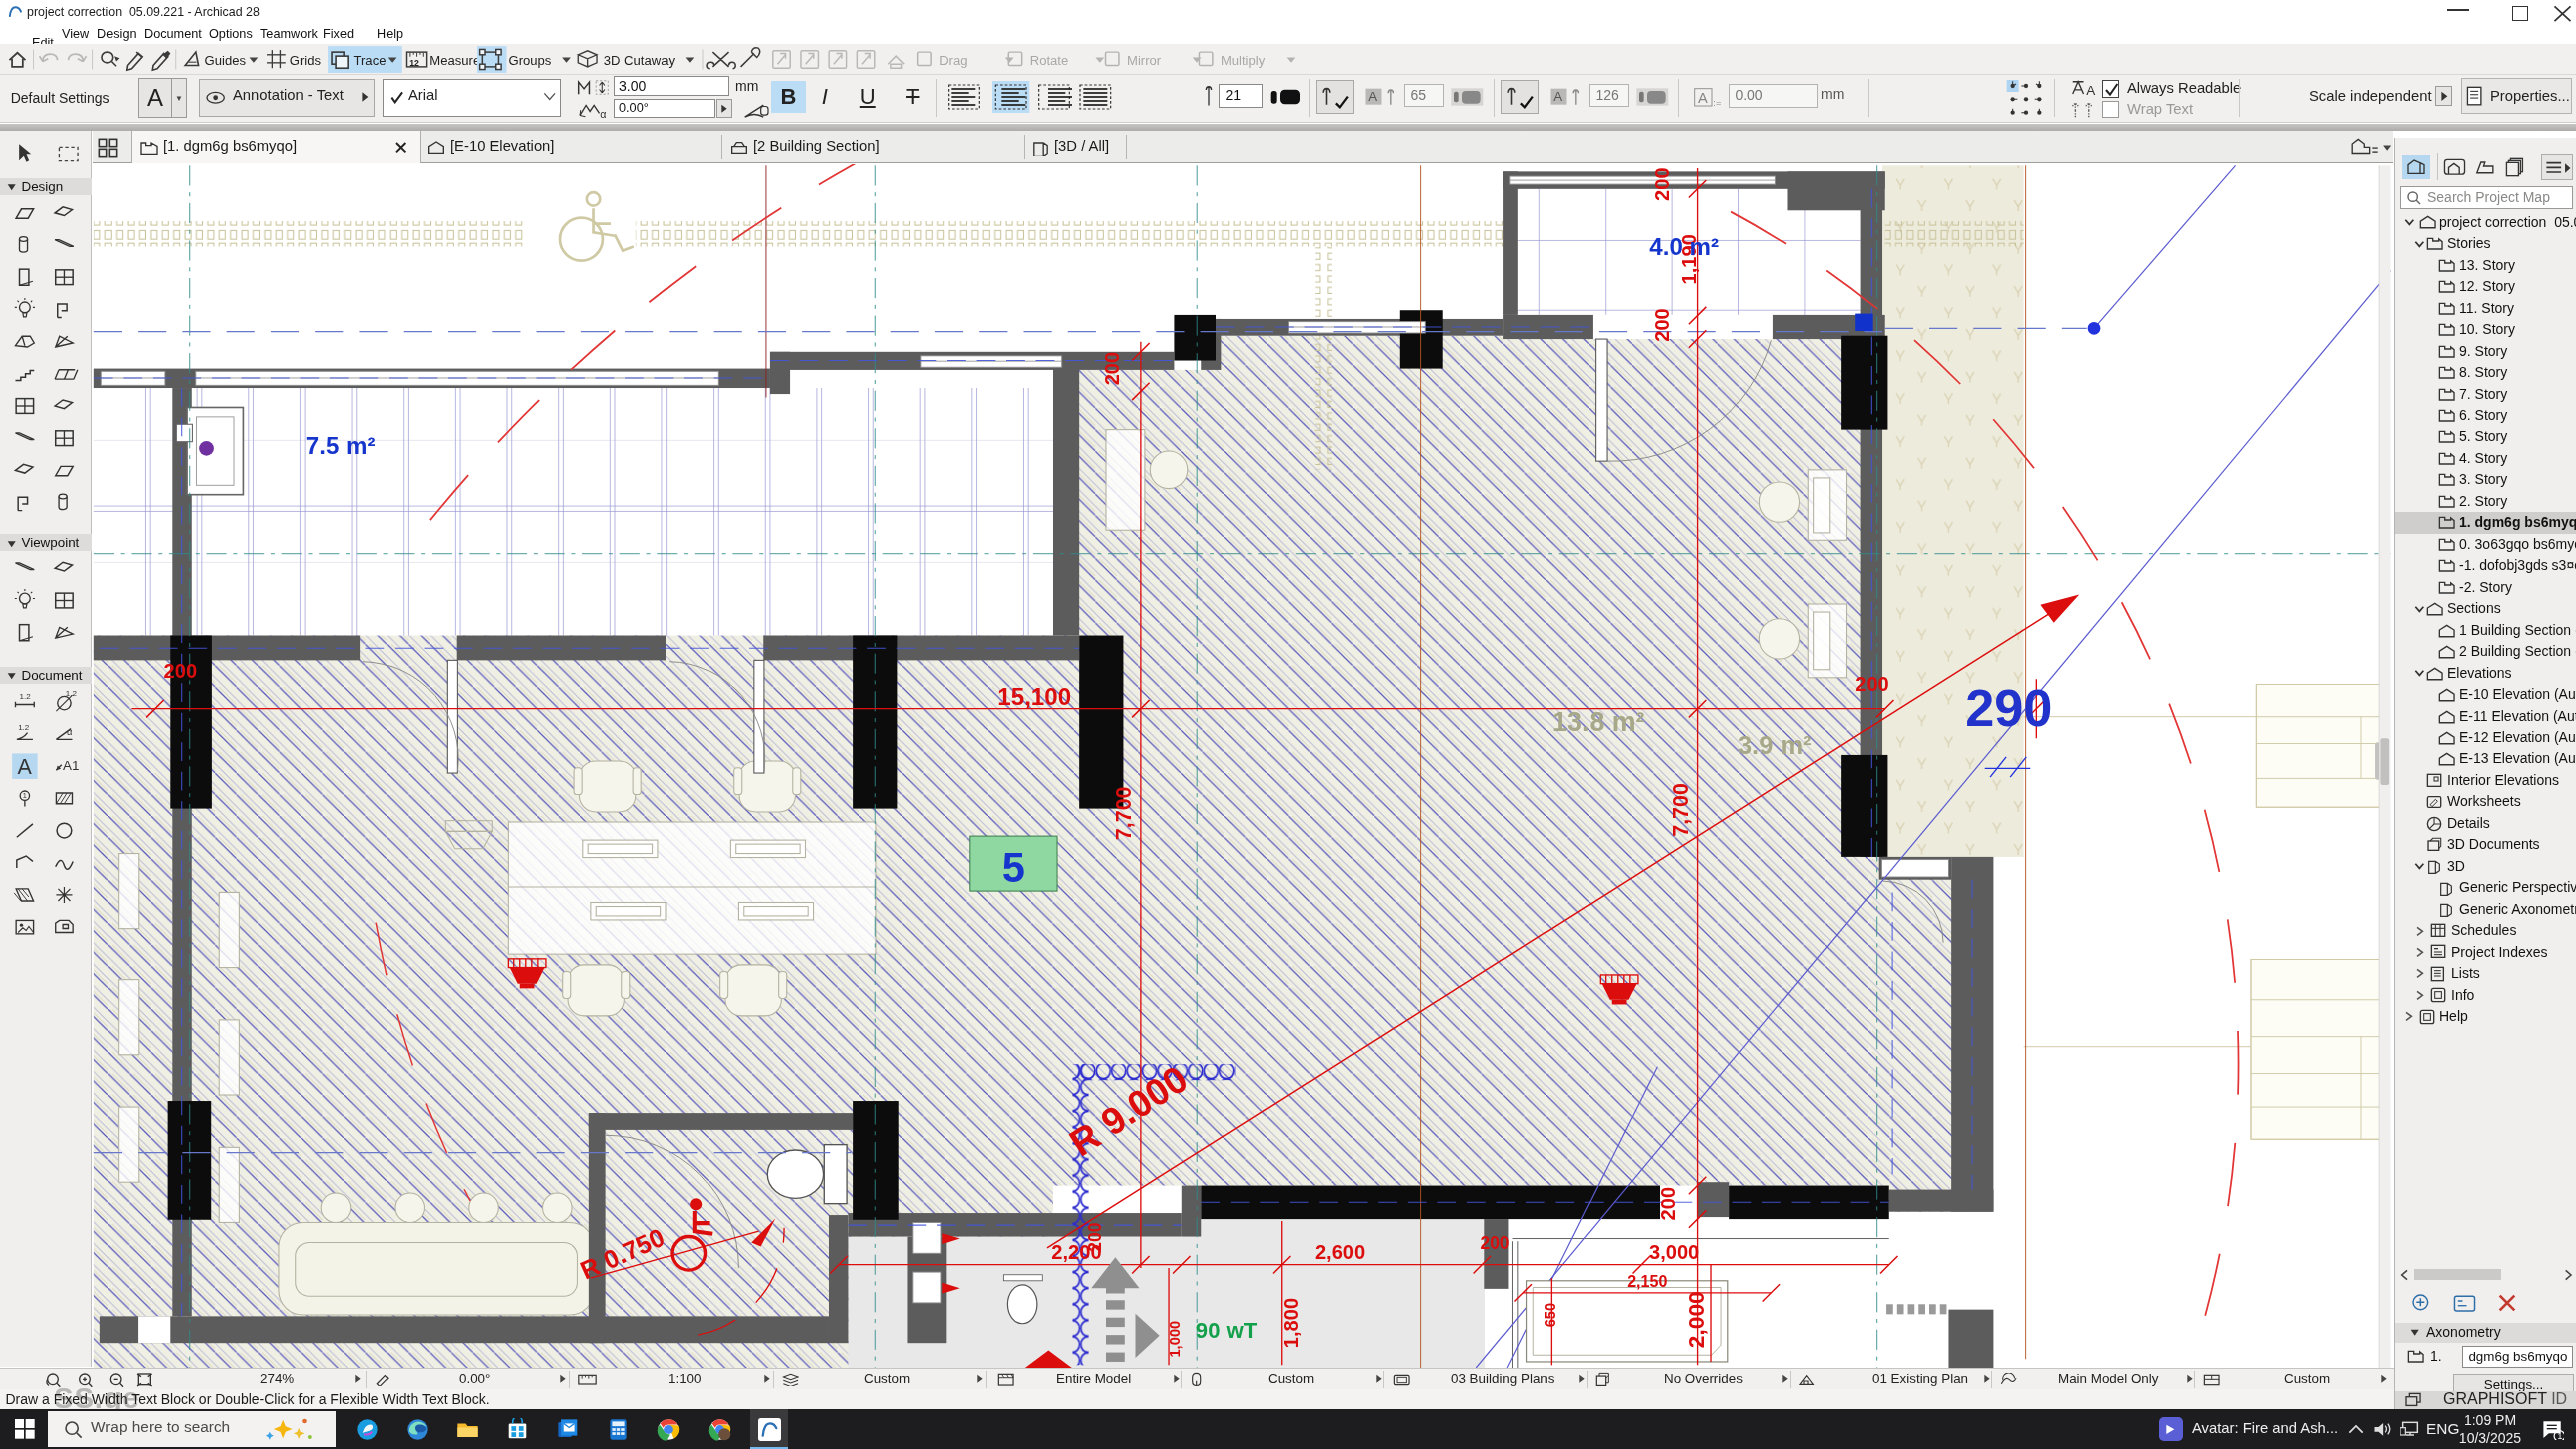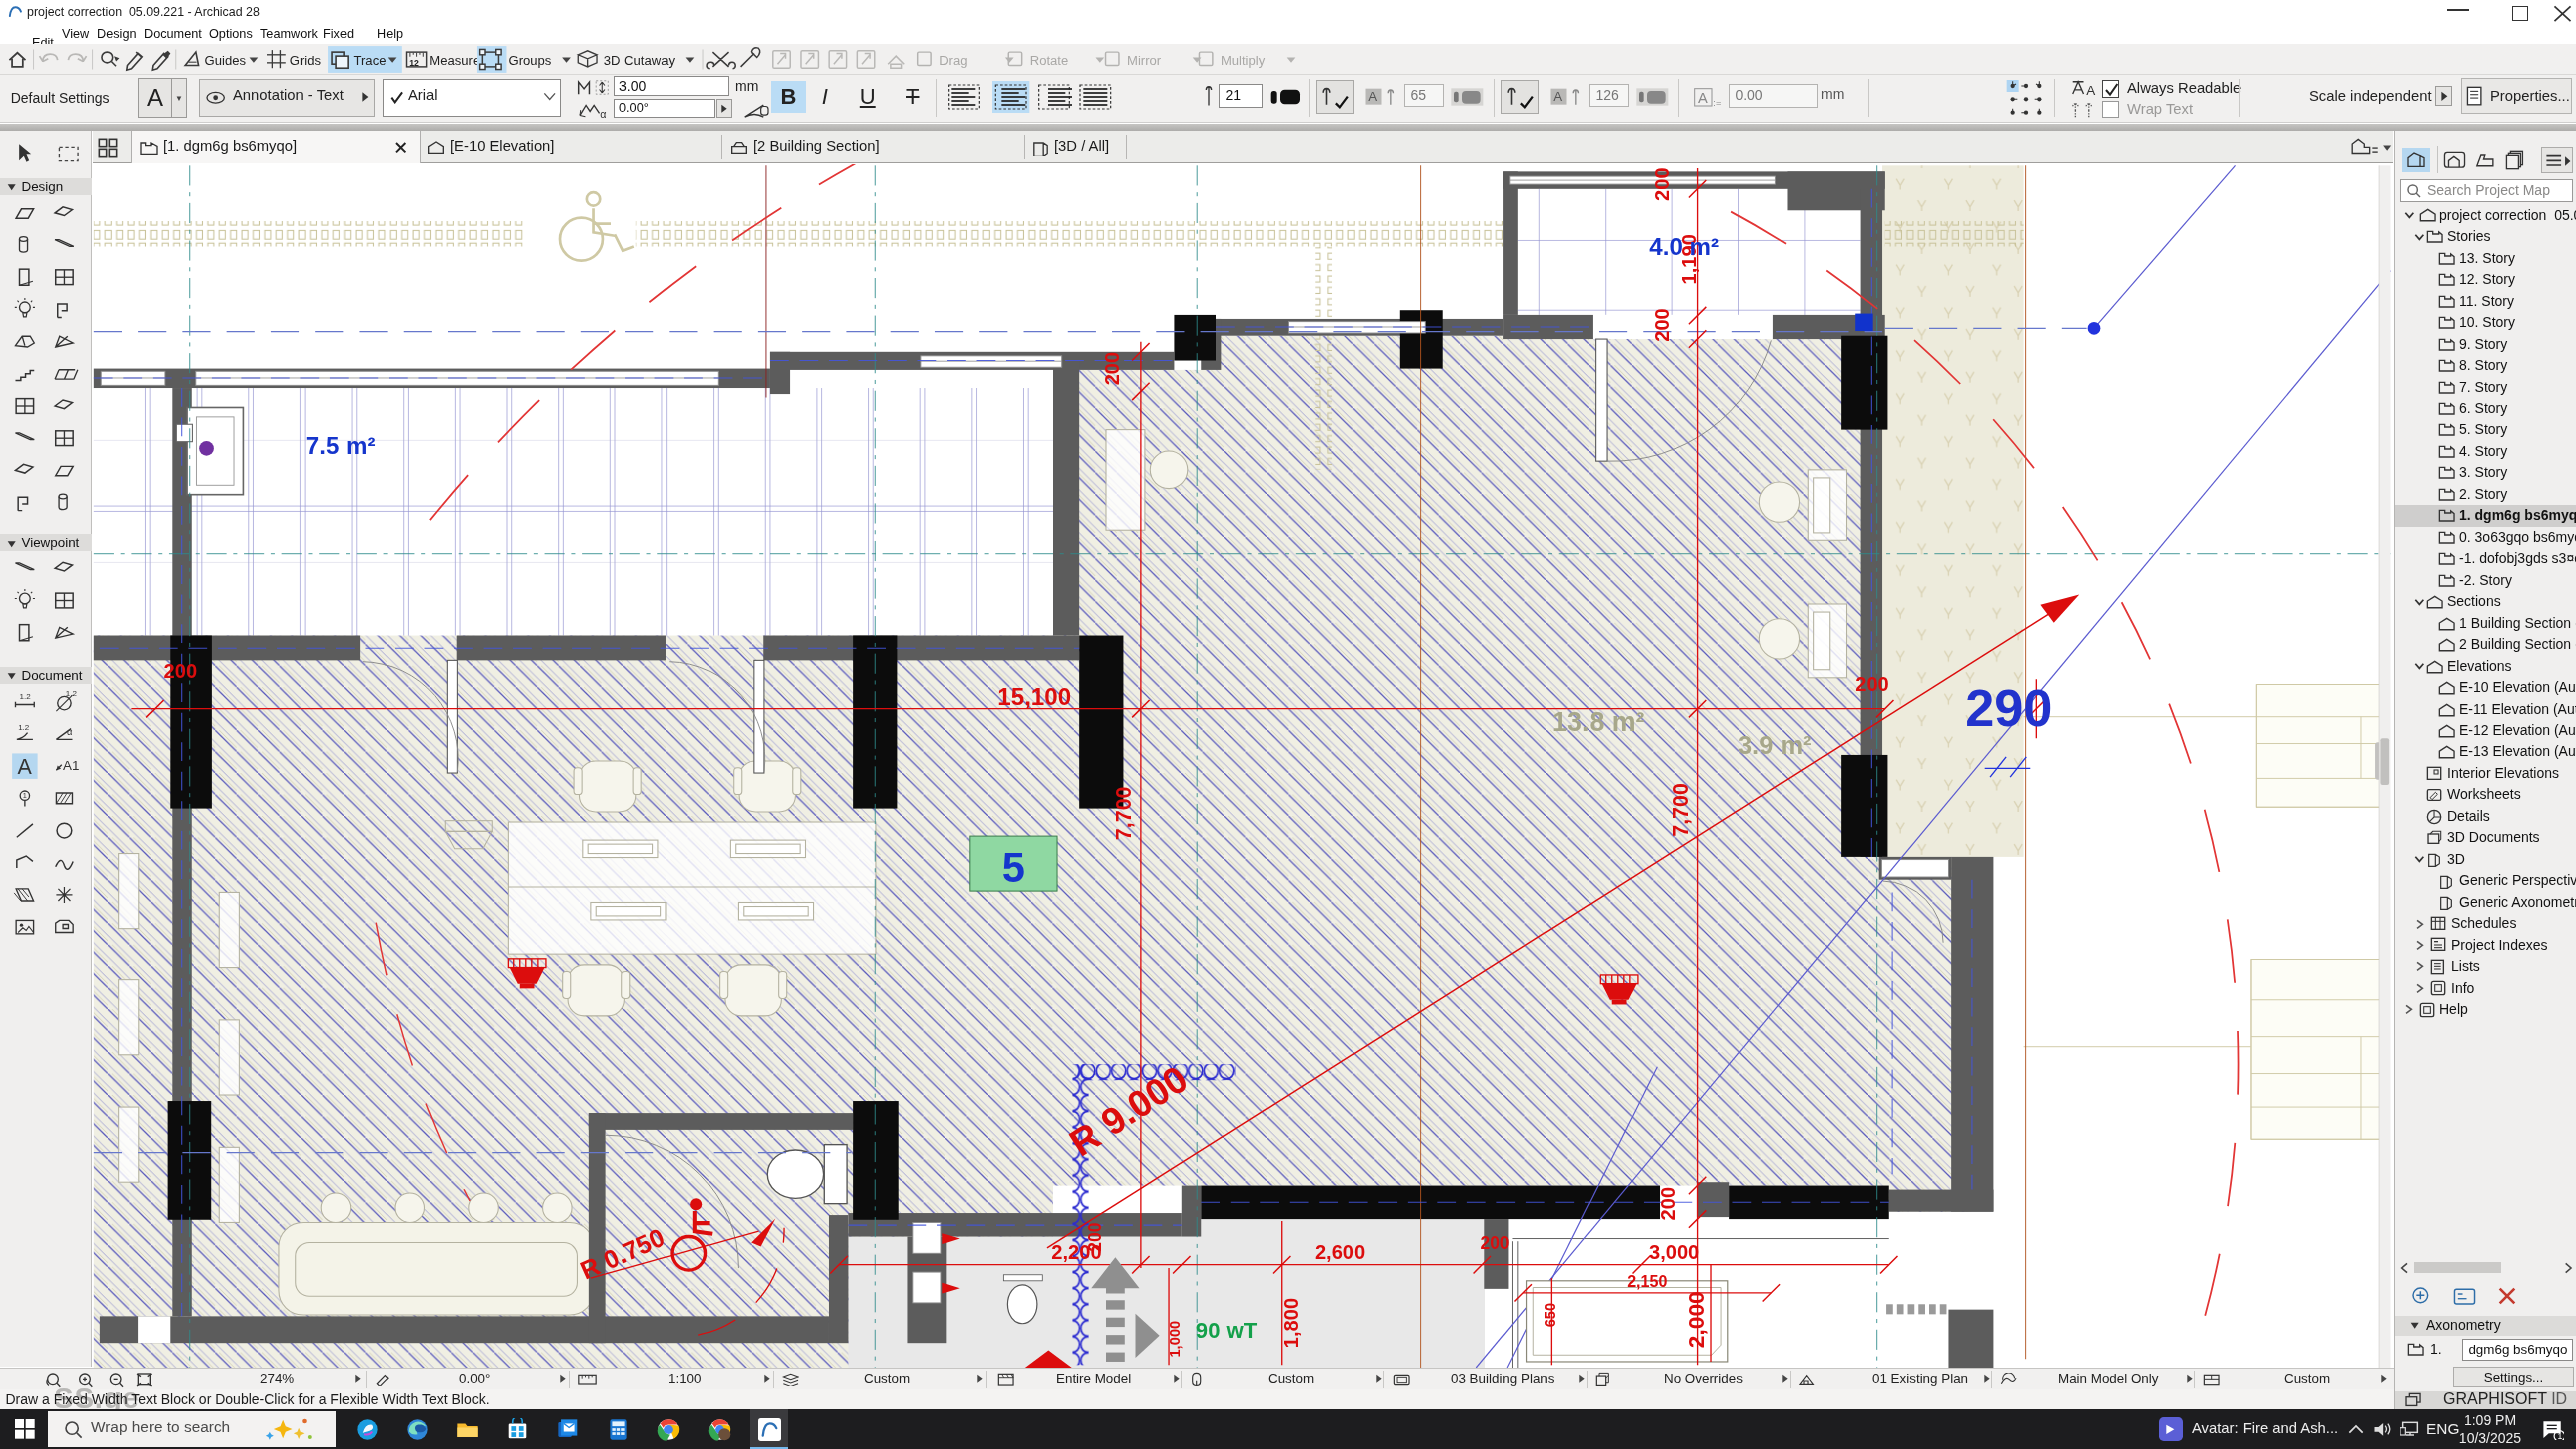--- a/index.html
+++ b/index.html
@@ -434,21 +434,21 @@
       <path d="M83 1097 q8 -18 13 -2 q5 14 13 -6" fill="none" stroke="#333" stroke-width="2.2"></path>
       <path d="M24 1130 h18 l8 18 h-18 z" fill="none" stroke="#333" stroke-width="2"></path>
       <path d="M27 1130 l14 18 m-20 -12 l10 12 m2 -18 l10 12" stroke="#333" stroke-width="1.4"></path>
       <path d="M96 1127 v24 M84 1139 h24 M87 1130 l18 18 M105 1130 l-18 18" stroke="#333" stroke-width="1.8"></path>
       <rect x="24" y="1177" width="26" height="20" fill="none" stroke="#333" stroke-width="2"></rect>
       <circle cx="32" cy="1184" r="2.5" fill="#333"></circle>
       <path d="M27 1195 l7 -7 5 4 4 -6 7 9" fill="none" stroke="#333" stroke-width="1.6"></path>
       <path d="M83 1195 v-14 l6 -4 h14 l6 6 v12 z M94 1183 h8 v6 h-8 z" fill="none" stroke="#333" stroke-width="2"></path>
     </svg>
 </div>
-<div class="abs" style="left:2394px;top:131px;width:182px;height:1278px;background:#f0efee;border-left:0.7px solid #b5b4b2;overflow:hidden;">
+<div class="abs" style="left:2394px;top:138px;width:182px;height:1278px;background:#f0efee;border-left:0.7px solid #b5b4b2;overflow:hidden;">
 <span class="abs" style="left:6.7px;top:17px;width:28px;height:24px;background:#b5d7f0;"></span>
     <svg class="abs" style="left:10.7px;top:20px" width="20" height="17.4" viewBox="0 0 30 26">
       <path d="M3 23 V10 L12 3 L21 7 V23 z M21 7 l6 3 V23 h-6" fill="none" stroke="#333" stroke-width="2"></path>
     </svg>
     <span class="abs" style="left:42px;top:14.8px;width:0.7px;height:27px;background:#c4c3c1;"></span>
     <svg class="abs" style="left:48px;top:20px" width="23" height="17.4" viewBox="0 0 34 26">
       <rect x="2" y="2" width="30" height="22" rx="4" fill="none" stroke="#333" stroke-width="2"></rect>
       <path d="M8 24 V14 l8 -6 8 6 v10" fill="none" stroke="#333" stroke-width="2"></path>
     </svg>
     <svg class="abs" style="left:79px;top:20px" width="23" height="17.4" viewBox="0 0 34 26">

